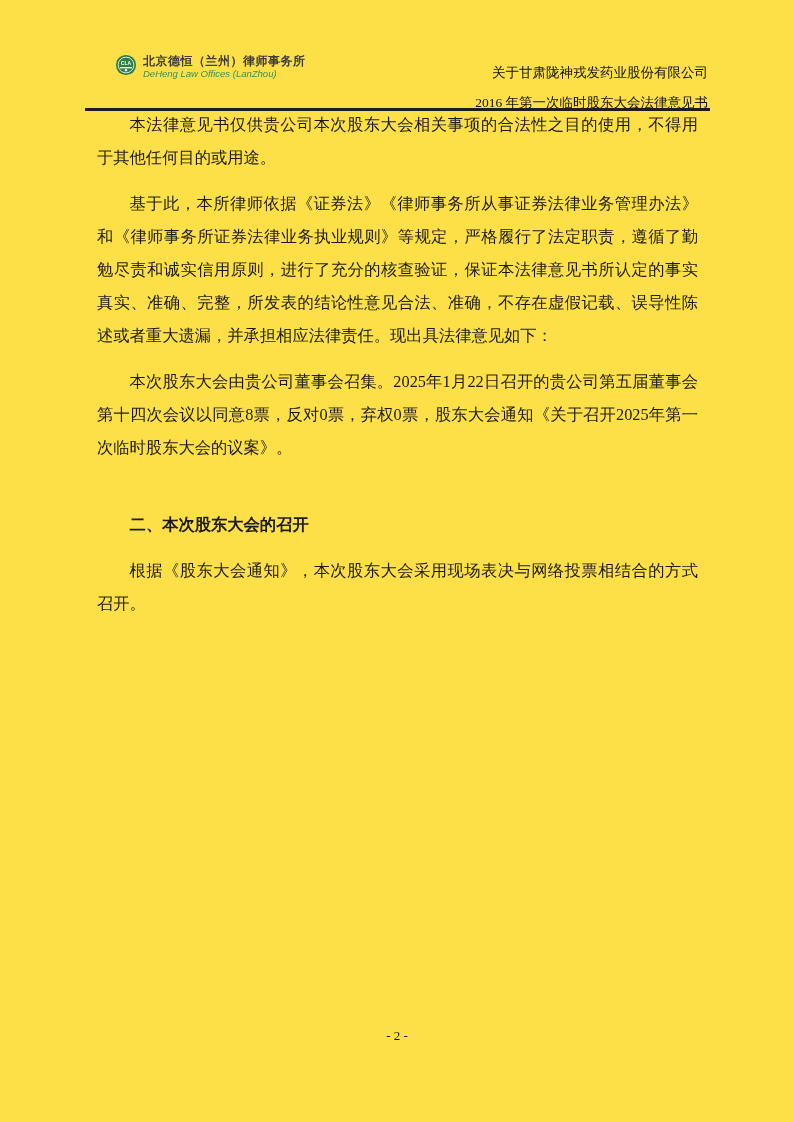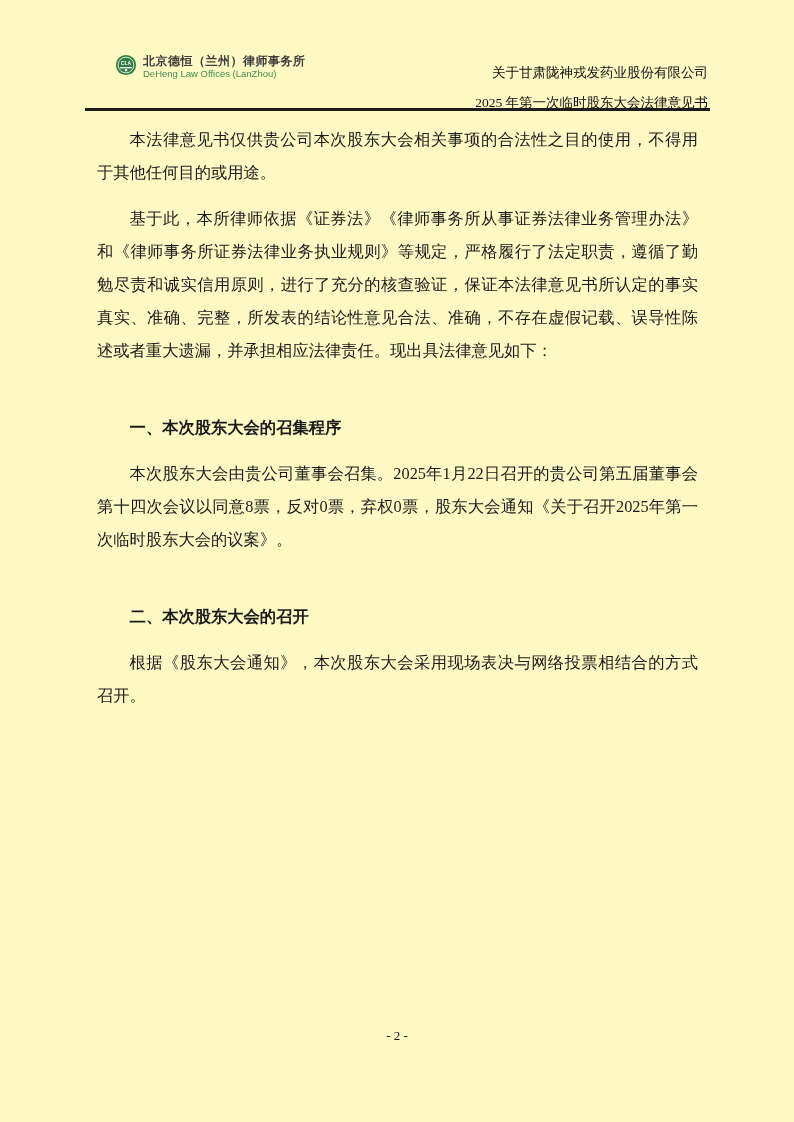--- a/index.html
+++ b/index.html
@@ -2,21 +2,21 @@
 <html lang="zh"><head>
 <meta charset="utf-8">
 <style>
   * { margin: 0; padding: 0; box-sizing: border-box; }
   html, body { background: #888; }
   .page {
     position: relative;
     width: 794px;
     height: 1122px;
     margin: 0 auto;
-    background: #fef9c3;
+    background: #fde047;
     font-family: "Liberation Serif", "DejaVu Serif", serif;
     color: #1a1a1a;
     overflow: hidden;
   }
   
   .header {
     position: absolute;
     top: 50px;
     left: 85px;
     right: 84px;
@@ -38,41 +38,42 @@
     font-weight: bold;
     color: #3c3c3c;
     letter-spacing: 0.5px;
     line-height: 14px;
   }
   .logo-en {
     font-family: "Liberation Sans", "DejaVu Sans", sans-serif;
     font-size: 9.5px;
     color: #3e8e52;
     line-height: 12px;
+    font-style: italic;
   }
   .header-title {
     text-align: right;
     font-size: 13.5px;
     line-height: 30px;
     margin-right: 2px;
     margin-top: 8px;
     color: #111;
   }
   .rule {
     position: absolute;
     top: 108px;
     left: 85px;
     right: 84px;
     height: 2.5px;
     background: #1c1c1c;
   }
   
   .body {
     position: absolute;
-    top: 123px;
+    top: 108px;
     left: 97px;
     right: 96px;
     font-size: 16.3px;
     line-height: 33px;
     text-align: justify;
   }
   .para {
     text-indent: 2em;
     margin-bottom: 13px;
   }
@@ -111,31 +112,30 @@
           <circle cx="12" cy="17.6" r="1.3" fill="#ffffff"></circle>
         </svg>
       </span>
       <div class="logo-text">
         <div class="logo-cn">北京德恒（兰州）律师事务所</div>
         <div class="logo-en">DeHeng Law Offices (LanZhou)</div>
       </div>
     </div>
     <div class="header-title">
       <div>关于甘肃陇神戎发药业股份有限公司</div>
-      <div>2025 年第一次临时股东大会法律意见书</div>
+      <div>2016 年第一次临时股东大会法律意见书</div>
     </div>
   </div>
 
   <div class="rule"></div>
 
   <div class="body">
     <p class="para">本法律意见书仅供贵公司本次股东大会相关事项的合法性之目的使用，不得用于其他任何目的或用途。</p>
     <p class="para">基于此，本所律师依据《证券法》《律师事务所从事证券法律业务管理办法》和《律师事务所证券法律业务执业规则》等规定，严格履行了法定职责，遵循了勤勉尽责和诚实信用原则，进行了充分的核查验证，保证本法律意见书所认定的事实真实、准确、完整，所发表的结论性意见合法、准确，不存在虚假记载、误导性陈述或者重大遗漏，并承担相应法律责任。现出具法律意见如下：</p>
 
-    <h2 class="heading">一、本次股东大会的召集程序</h2>
     <p class="para">本次股东大会由贵公司董事会召集。2025年1月22日召开的贵公司第五届董事会第十四次会议以同意8票，反对0票，弃权0票，股东大会通知《关于召开2025年第一次临时股东大会的议案》。</p>
 
     <h2 class="heading">二、本次股东大会的召开</h2>
     <p class="para">根据《股东大会通知》，本次股东大会采用现场表决与网络投票相结合的方式召开。</p>
   </div>
 
   <div class="footer">
     <span>- 2 -</span>
   </div>
 

